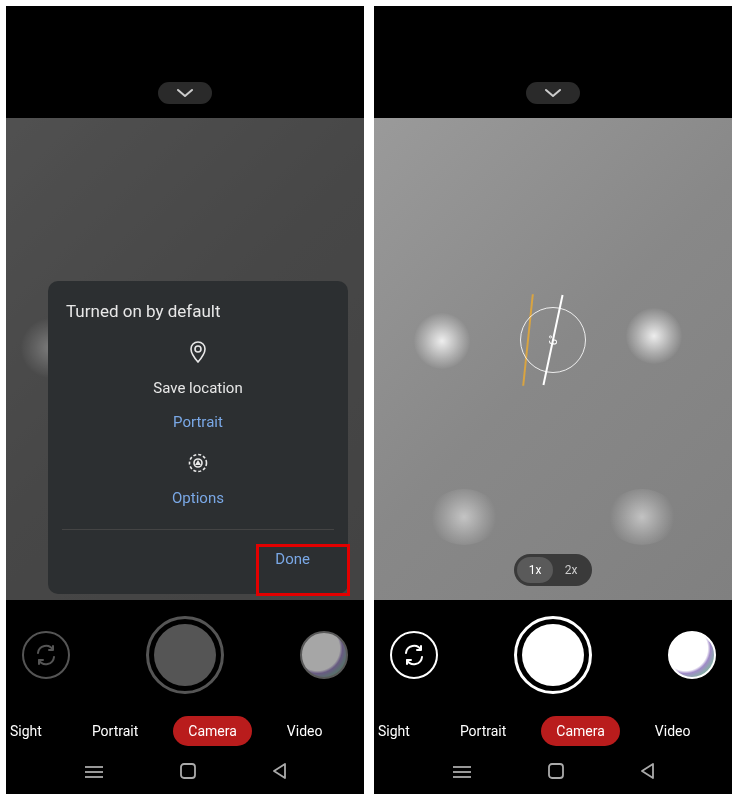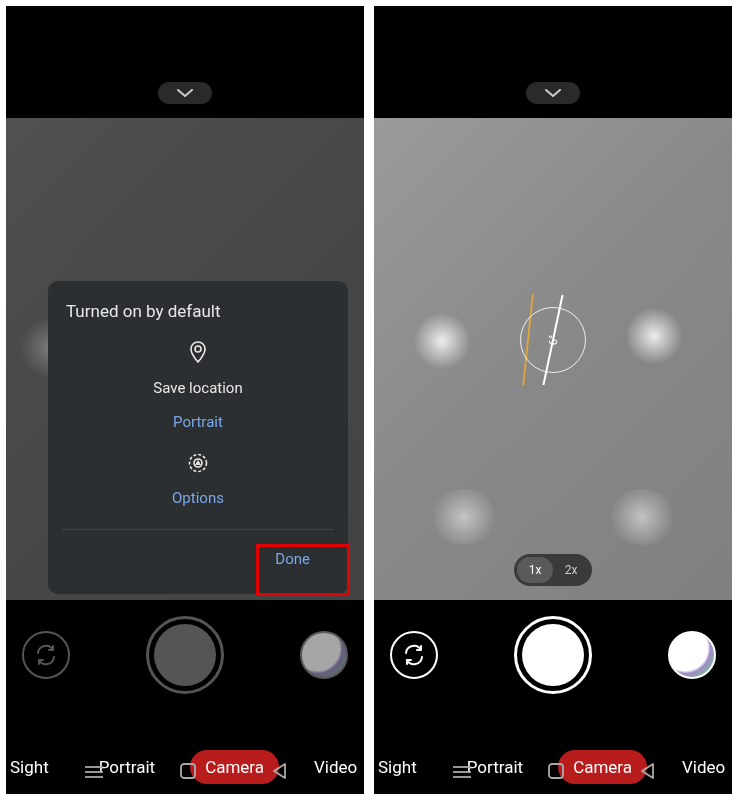--- a/index.html
+++ b/index.html
@@ -173,31 +173,31 @@
     width: 48px;
     height: 48px;
     border: 2px solid #fff;
     border-radius: 50%;
     background: radial-gradient(circle at 35% 35%, #fff 0%, #fff 55%, #a08bc8 62%, #7fb89a 80%);
     cursor: pointer;
   }
   .phone.dim .thumb { filter: brightness(0.65); border-color: #888; }
   .mode-row {
     position: absolute;
-    top: 740px;
+    top: 704px;
     left: 0;
     right: 0;
     height: 42px;
     display: flex;
     align-items: center;
     gap: 20px;
     padding: 0 4px;
     overflow: hidden;
     color: #fff;
-    font-size: 17px;
+    font-size: 14px;
   }
   .mode {
     white-space: nowrap;
     cursor: pointer;
     padding: 7px 15px;
     border-radius: 18px;
   }
   .mode.cut-left { padding-left: 0; }
   .mode.active { background: #b91c1c; }
   .navbar {

